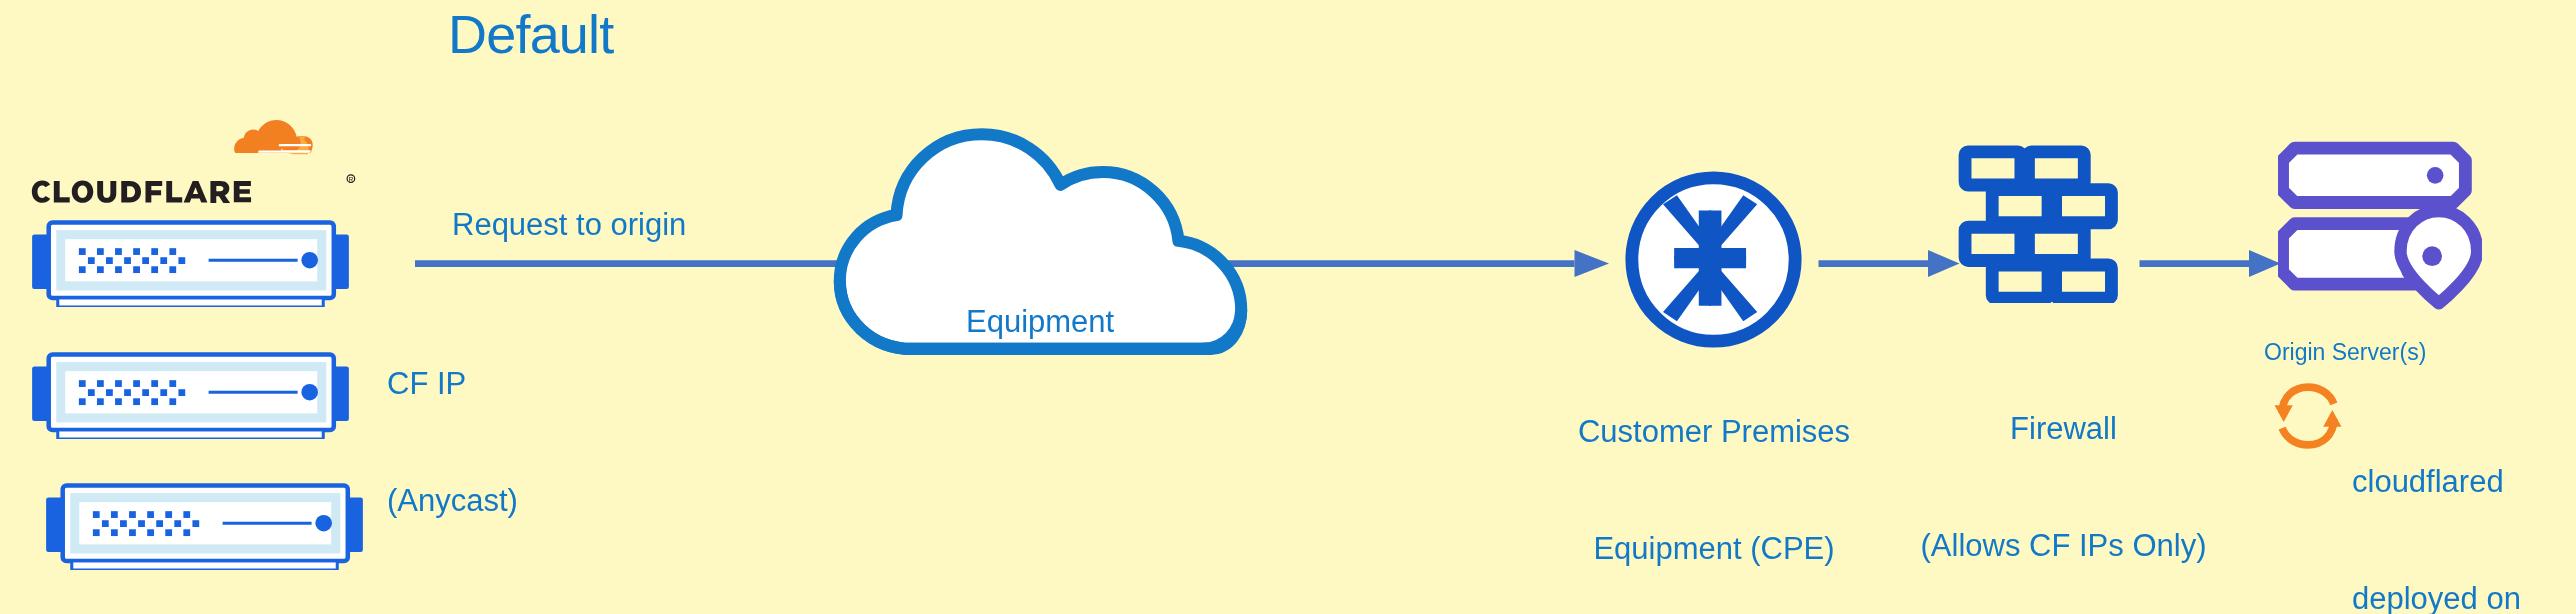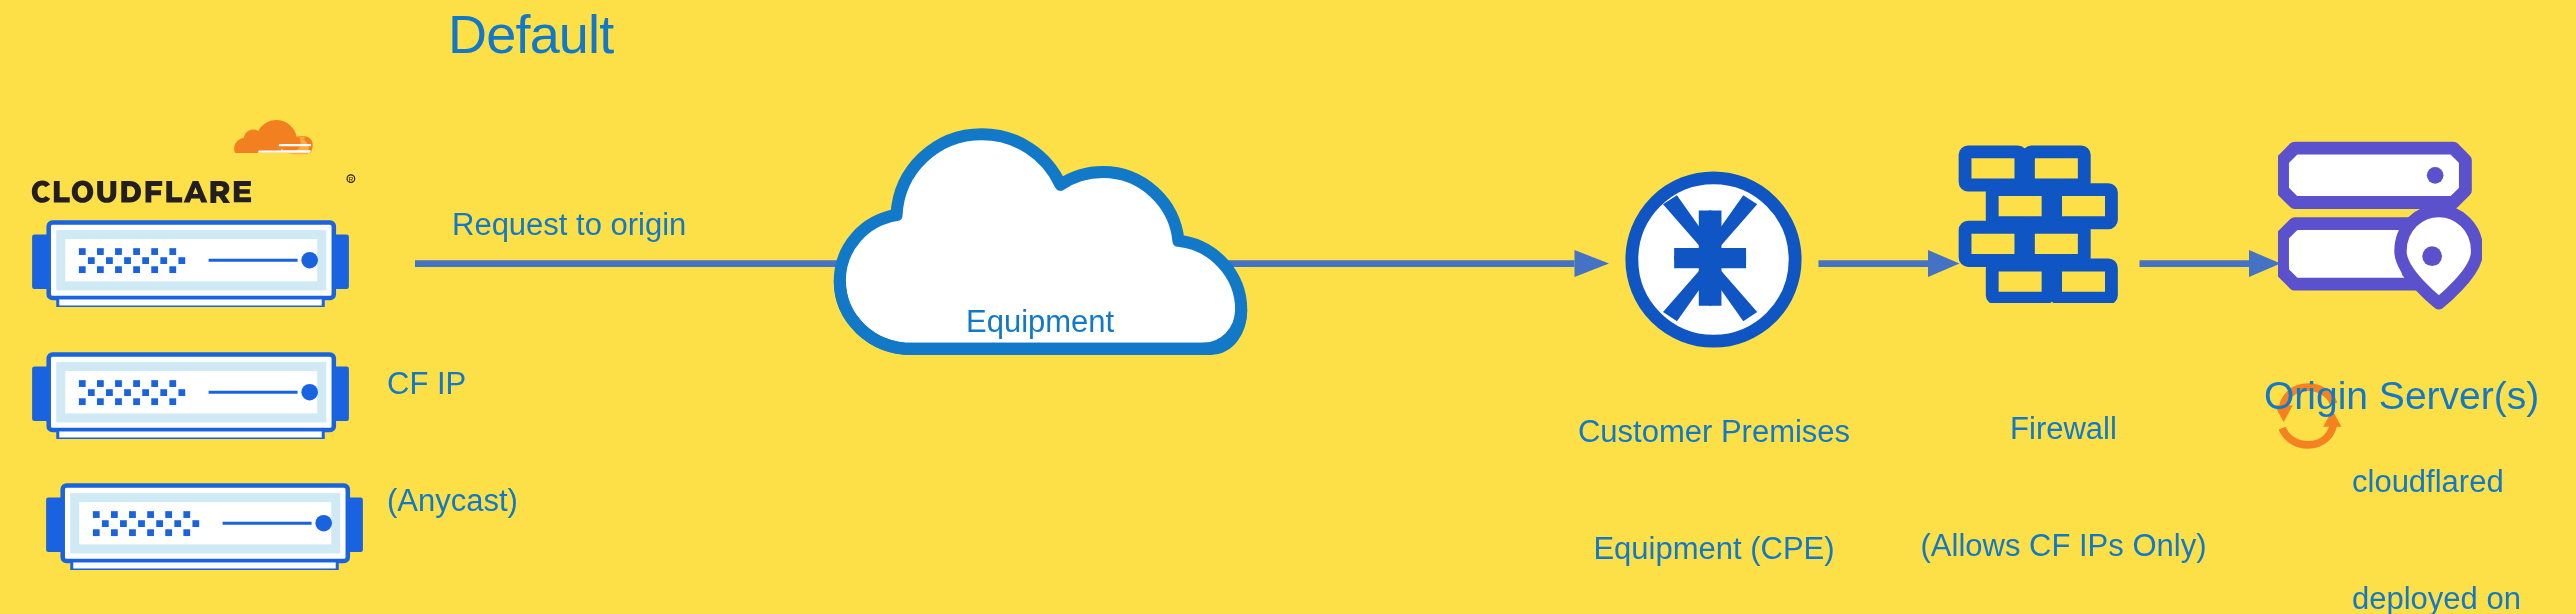--- a/index.html
+++ b/index.html
@@ -4,21 +4,21 @@
 <style>
   html,body{margin:0;padding:0;background:#ffffff;}
   body{
     font-family:"Liberation Sans","DejaVu Sans",sans-serif;
     -webkit-font-smoothing:antialiased;
   }
   #stage{
     position:relative;
     width:2576px;
     height:614px;
-    background:#fde047;
+    background:#fef9c3;
     overflow:hidden;
   }
   .abs{position:absolute;}
 
   
   #title{
     left:448px; top:3px;
     font-size:54px;
     color:#1278C8;
     letter-spacing:-0.8px;
@@ -45,21 +45,21 @@
     color:#1278C8;
     font-size:30px;
     line-height:38px;
     white-space:pre;
   }
   #lbl-request{left:452px; top:206px; font-size:31px;}
   #lbl-cfip{left:387px; top:286px; font-size:31px; line-height:39px;}
   #lbl-internet{left:966px; top:303px; font-size:31px;}
   #lbl-cpe{left:1555px; top:334px; font-size:31px; line-height:39px; text-align:center; width:318px;}
   #lbl-firewall{left:1901px; top:331px; font-size:31px; line-height:39px; text-align:center; width:325px;}
-  #lbl-origin{left:2264px; top:333px; font-size:39px;margin-top:44px;}
+  #lbl-origin{left:2264px; top:333px; font-size:23px;}
   #lbl-cloudflared{left:2352px; top:384px; font-size:31px; line-height:39px;}
 
   
   #cloud{left:829px; top:107px; width:454px; height:257px;}
 
   
   #cpe{left:1619px; top:165px; width:189px; height:189px;}
 
   
   #firewall{left:1956px; top:144px; width:166px; height:159px;}

